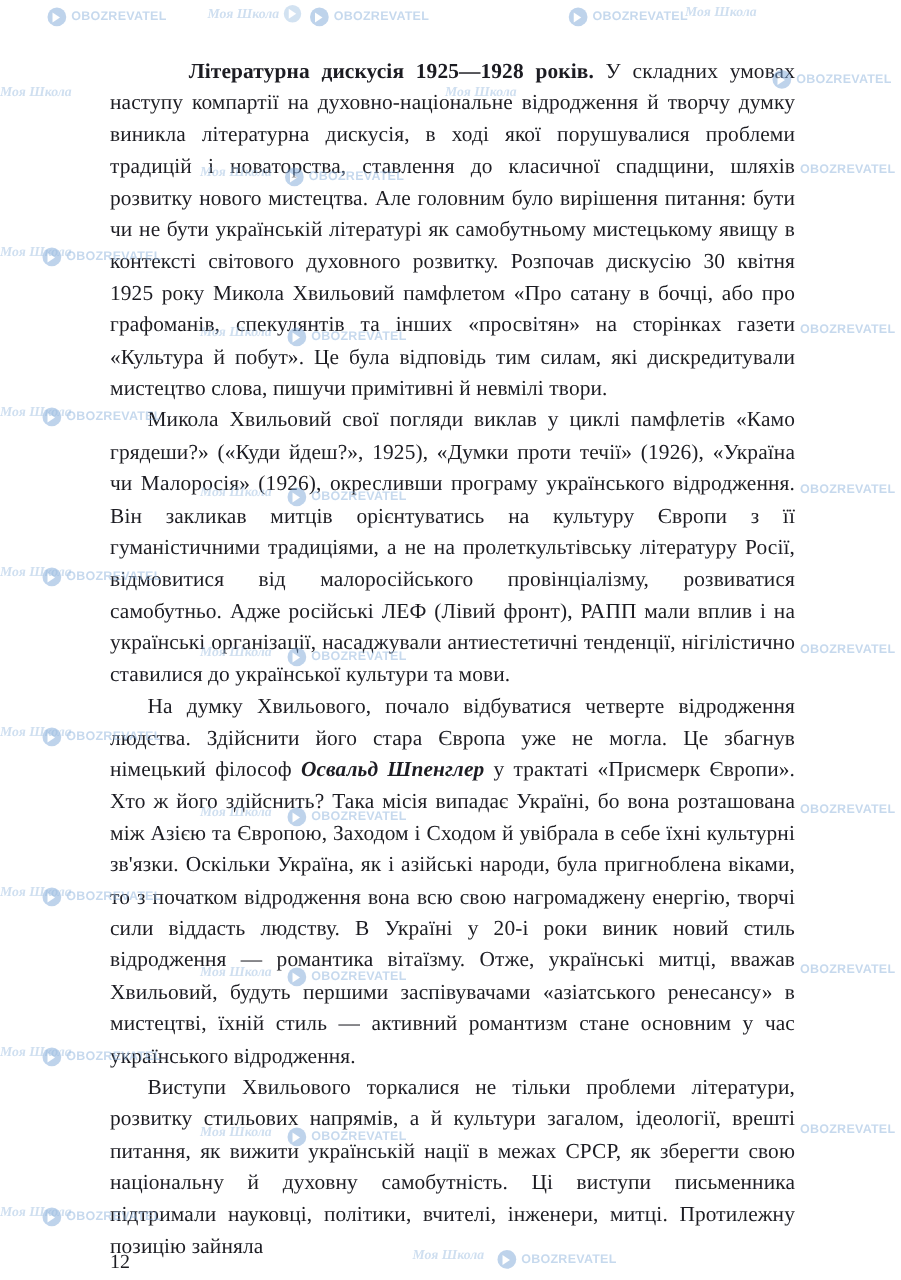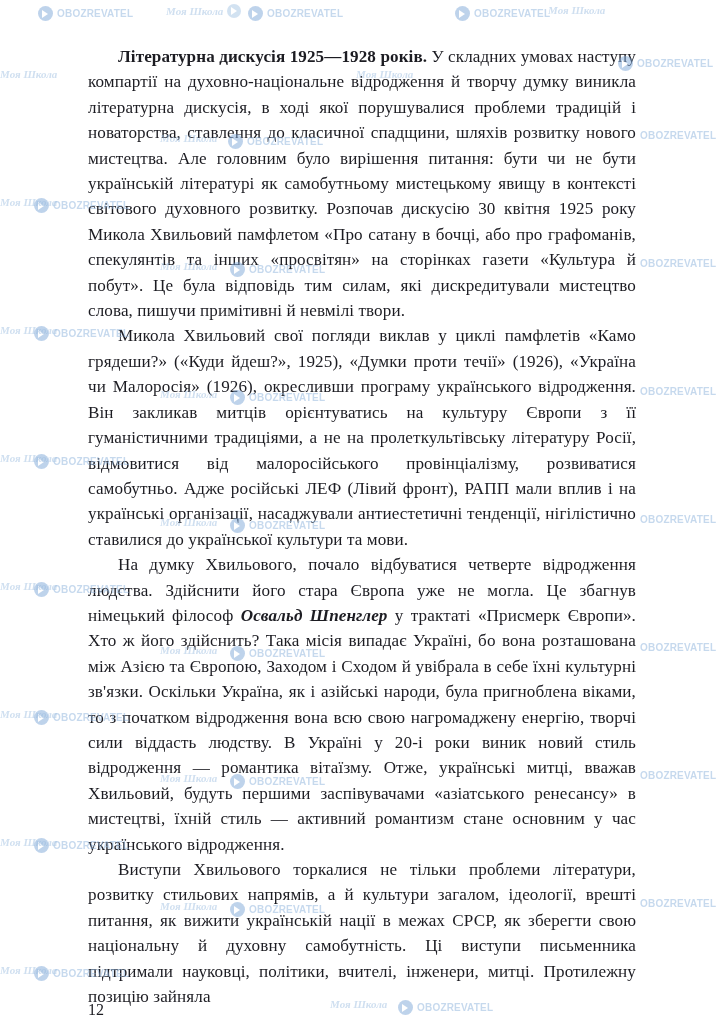--- a/index.html
+++ b/index.html
@@ -111,20 +111,21 @@
     line-height: 25.4px;
     text-align: justify;
     color: #1c1c22;
     letter-spacing: 0.1px;
   }
   p.para.indent {
     text-indent: 30px;
   }
   b.run-head {
     font-weight: bold;
+    margin-left: 33px;
   }
   i.nm {
     font-style: italic;
     font-weight: bold;
   }
   .folio {
     position: absolute;
     left: 88px;
     top: 1001px;
     font-size: 16px;

